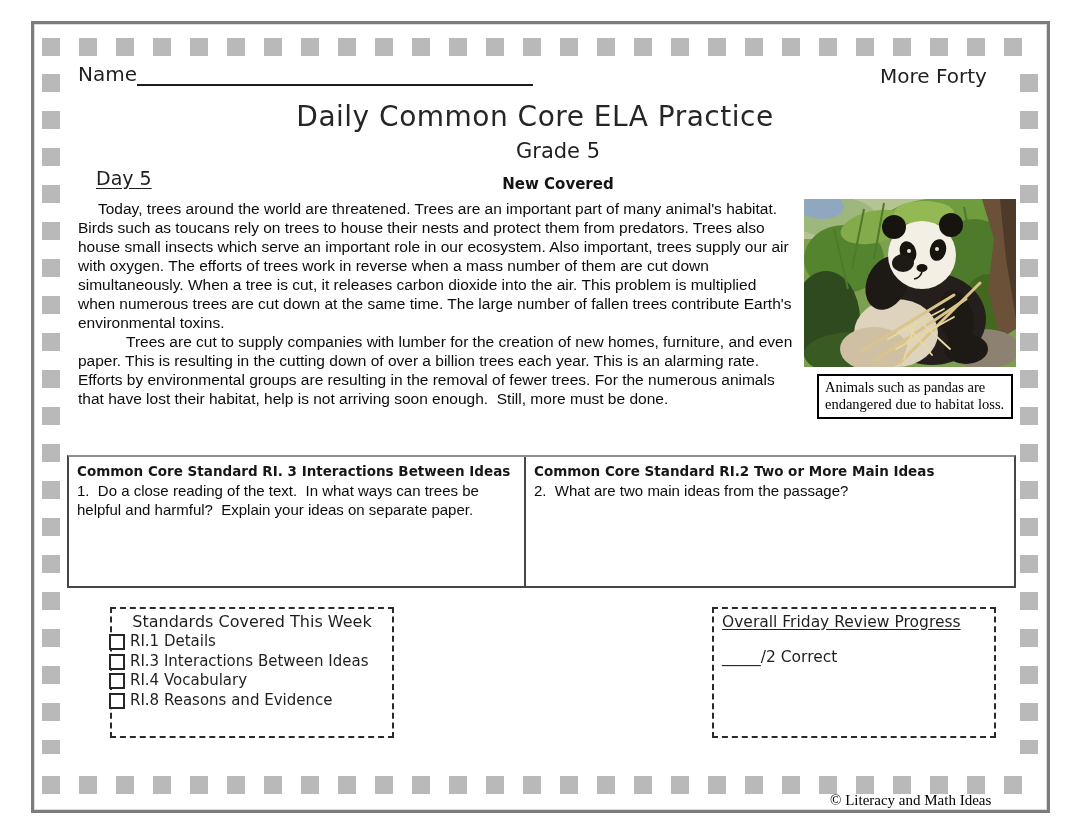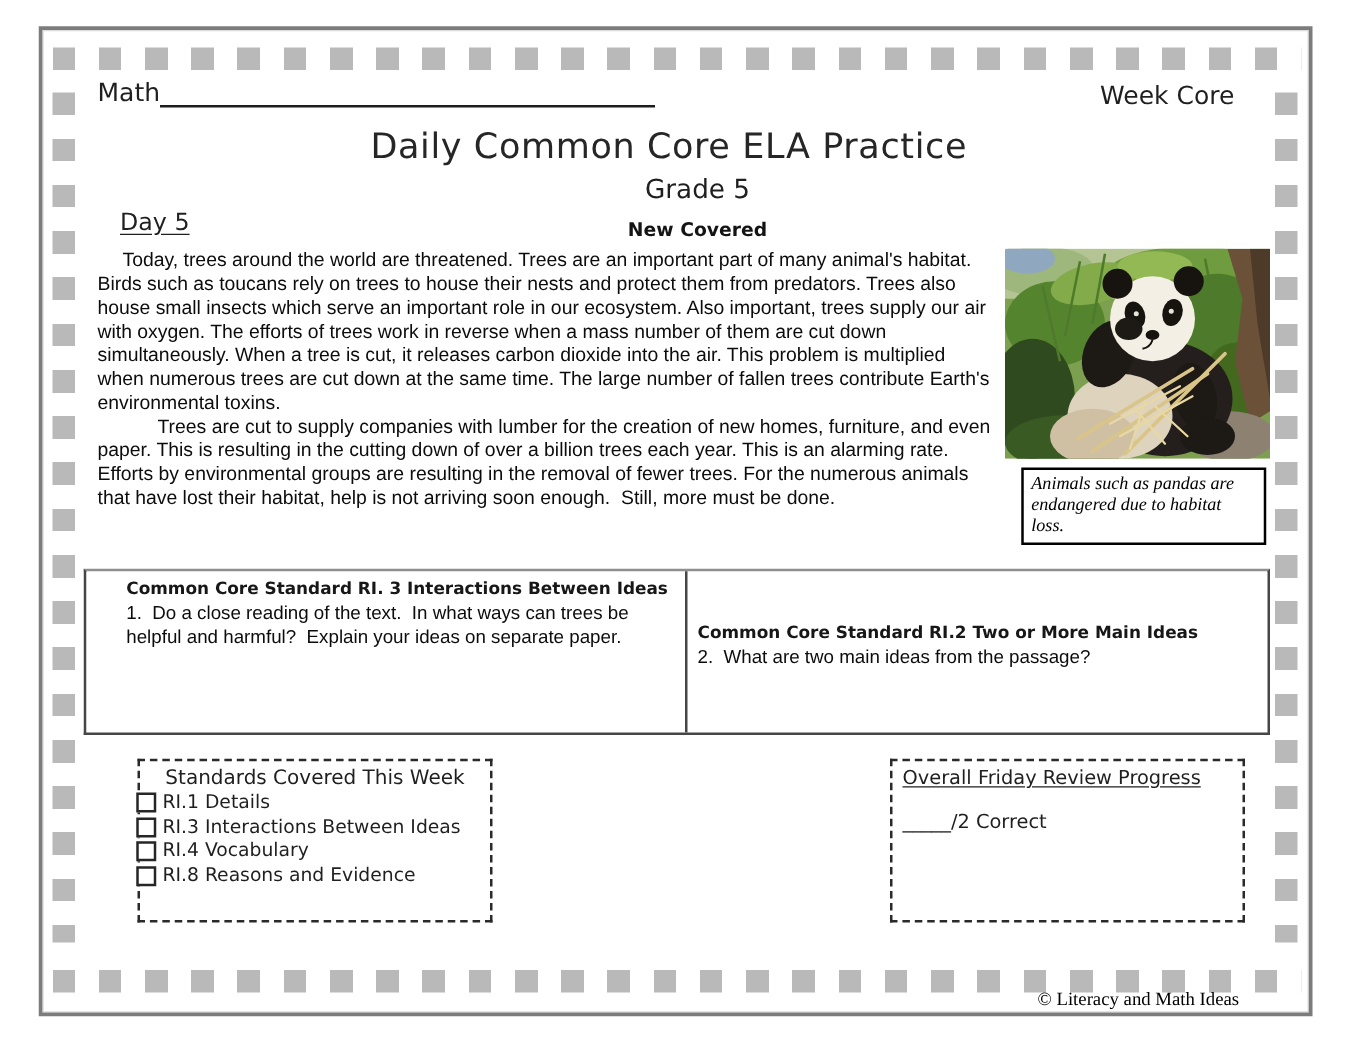--- a/index.html
+++ b/index.html
@@ -25,30 +25,30 @@
          font-size:28px;letter-spacing:0.5px;color:#262626;}
   .grade{position:absolute;left:35px;top:139px;width:1046px;text-align:center;font-size:21px;}
   .day{position:absolute;left:84px;top:167px;font-size:19px;text-decoration:underline;text-underline-offset:3px;margin-left:12px;}
   .threats{position:absolute;left:35px;top:175px;width:1046px;text-align:center;
          font-size:15px;font-weight:bold;color:#141414;}
   
   .passage{position:absolute;left:78px;top:199px;width:938px;font-size:15.5px;line-height:19px;}
   .figure{float:right;width:212px;margin:0 0 4px 10px;}
   .photo{display:block;width:212px;height:168px;}
   .caption{box-sizing:border-box;margin:7px 0 0 13px;width:196px;border:2px solid #000;
-           padding:3px 6px 4px;font-family:"Liberation Serif",serif;font-size:14.5px;line-height:17px;color:#000;font-style:italic;}
+           padding:3px 6px 4px;font-family:"Liberation Serif",serif;font-size:14.5px;line-height:17px;color:#000;}
   .passage p{margin:0;white-space:pre-wrap;}
   .p1{text-indent:20px;}
   .p2{text-indent:48px;}
   
   .qbox{position:absolute;left:67px;top:455px;width:949px;height:133px;box-sizing:border-box;
         border:2px solid #464646;border-top-color:#8f8f8f;display:flex;}
   .qcell{box-sizing:border-box;padding:3px 8px 0 8px;}
-  .qcell-left{width:457px;border-right:2px solid #464646;margin-left:24px;}
-  .qcell-right{flex:1;margin-top:35px;}
+  .qcell-left{width:457px;border-right:2px solid #464646;}
+  .qcell-right{flex:1;}
   .qheader{font-family:"DejaVu Sans",sans-serif;font-weight:bold;font-size:13.5px;line-height:18px;
            margin-top:2px;color:#171717;}
   .qtext{font-size:15px;line-height:19px;margin-top:1px;white-space:pre-wrap;}
   
   .standards{position:absolute;left:110px;top:607px;width:284px;height:131px;box-sizing:border-box;
              border:2px dashed #2a2a2a;padding-top:3px;}
   .std-title{font-family:"DejaVu Sans",sans-serif;font-size:16px;text-align:center;
              text-underline-offset:2px;color:#1f1f1f;}
   .std-list{margin-top:1px;}
   .std-item{position:relative;font-family:"DejaVu Sans",sans-serif;font-size:15px;line-height:19.5px;
@@ -67,24 +67,24 @@
 <div class="page">
 
   <div class="frame">
     <div class="sq-top"></div>
     <div class="sq-bottom"></div>
     <div class="sq-left"></div>
     <div class="sq-right"></div>
   </div>
 
   <div class="name-row comic">
-    <span>Math</span><span class="name-line"></span>
+    <span>Name</span><span class="name-line"></span>
   </div>
 
-  <div class="week comic">Week Core</div>
+  <div class="week comic">More Forty</div>
 
   <div class="title comic">Daily Common Core ELA Practice</div>
   <div class="grade comic">Grade 5</div>
   <div class="day comic">Day 5</div>
   <div class="threats comic">New Covered</div>
 
   <div class="passage">
     <div class="figure">
       <svg class="photo" viewBox="0 0 212 168" aria-hidden="true">
         <rect x="0" y="0" width="212" height="168" fill="#7da050"></rect>

